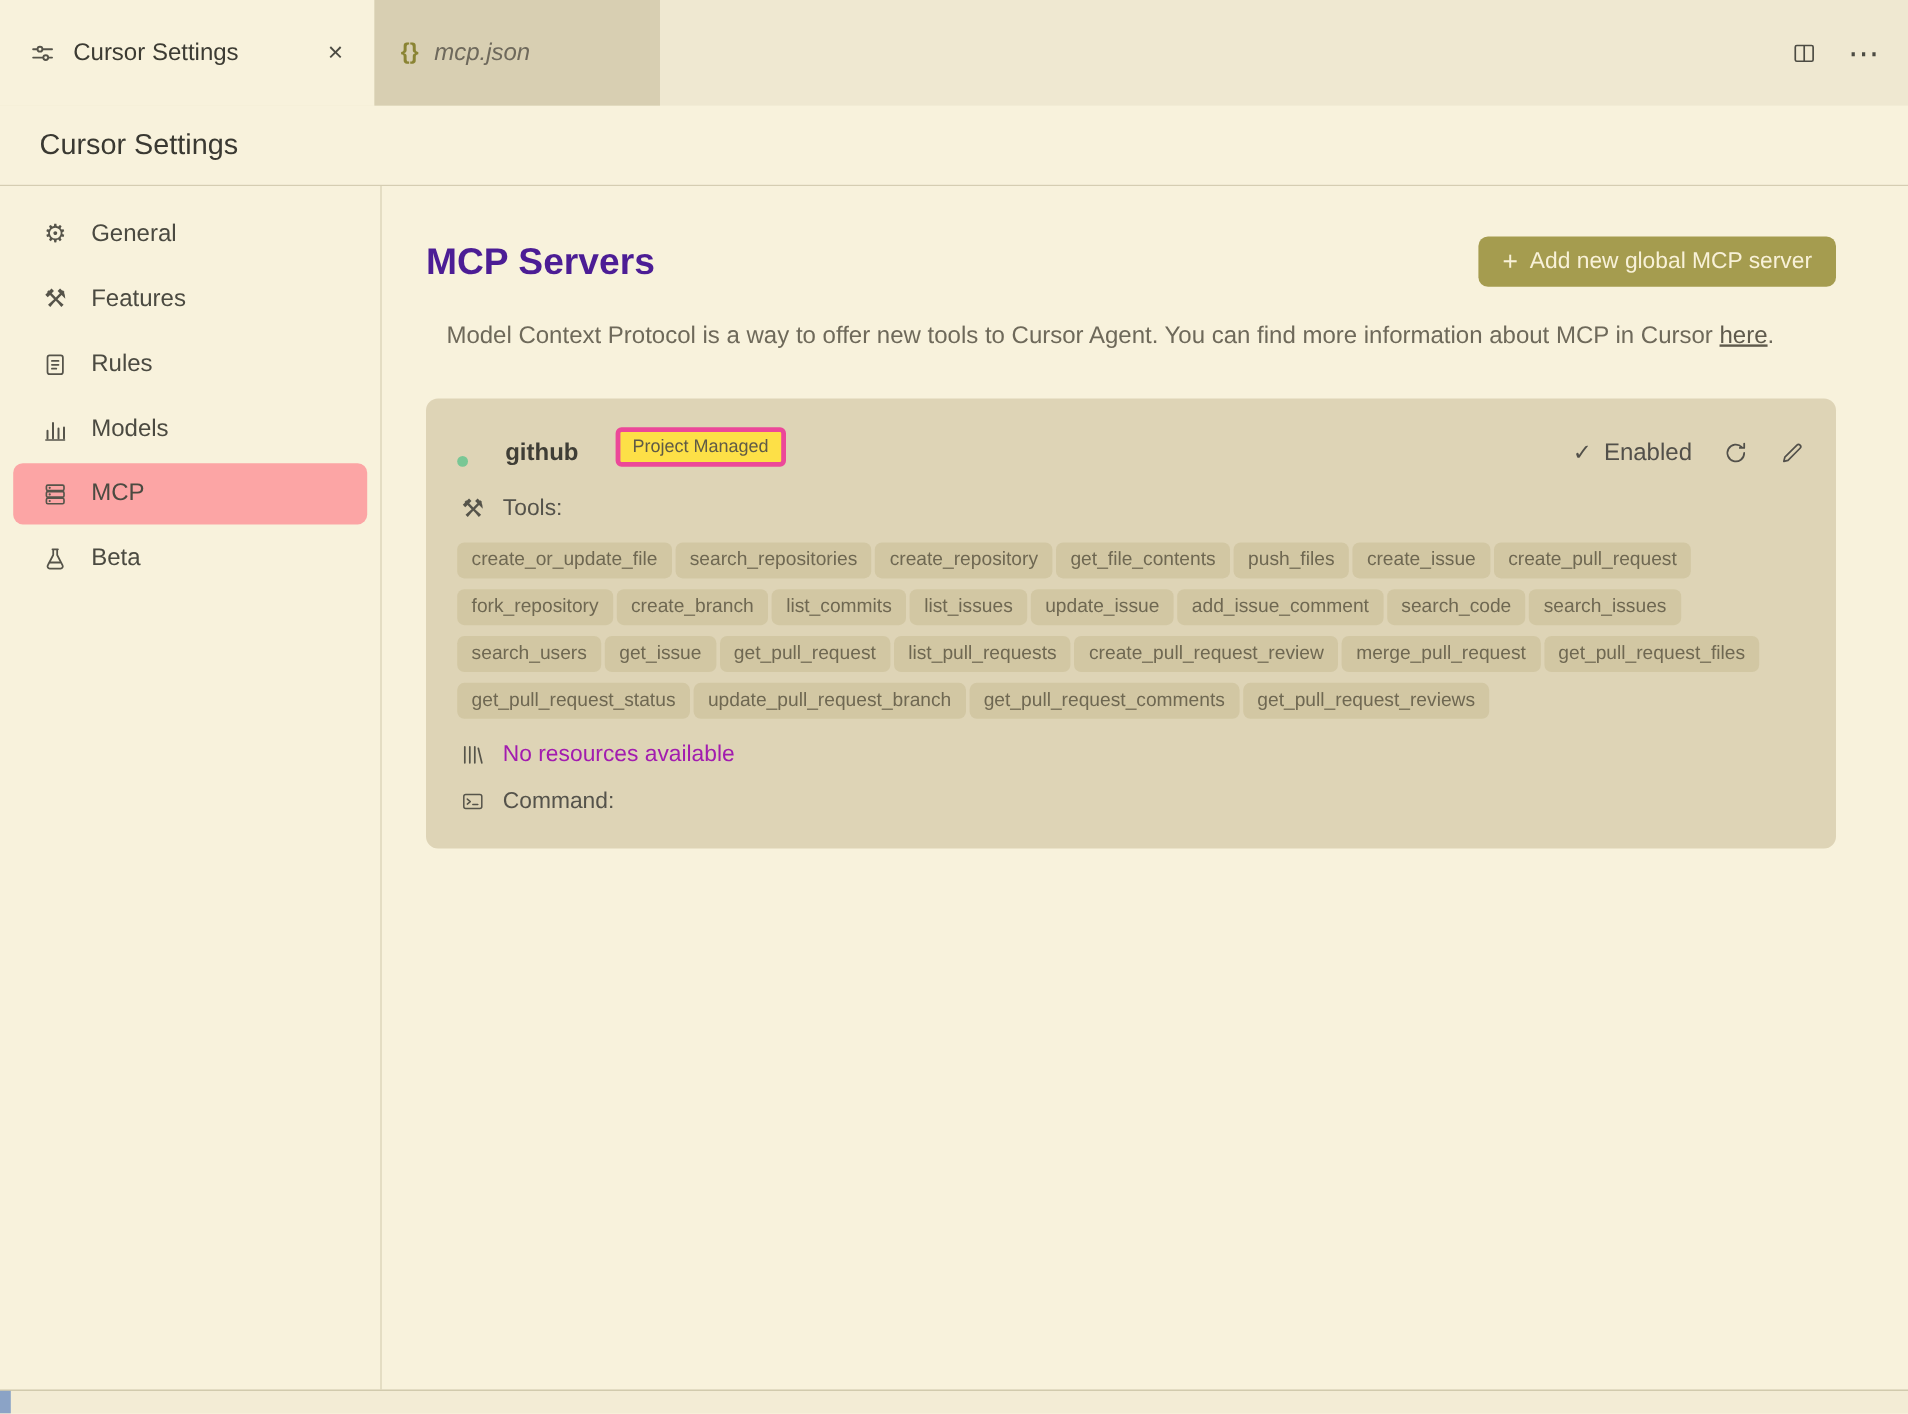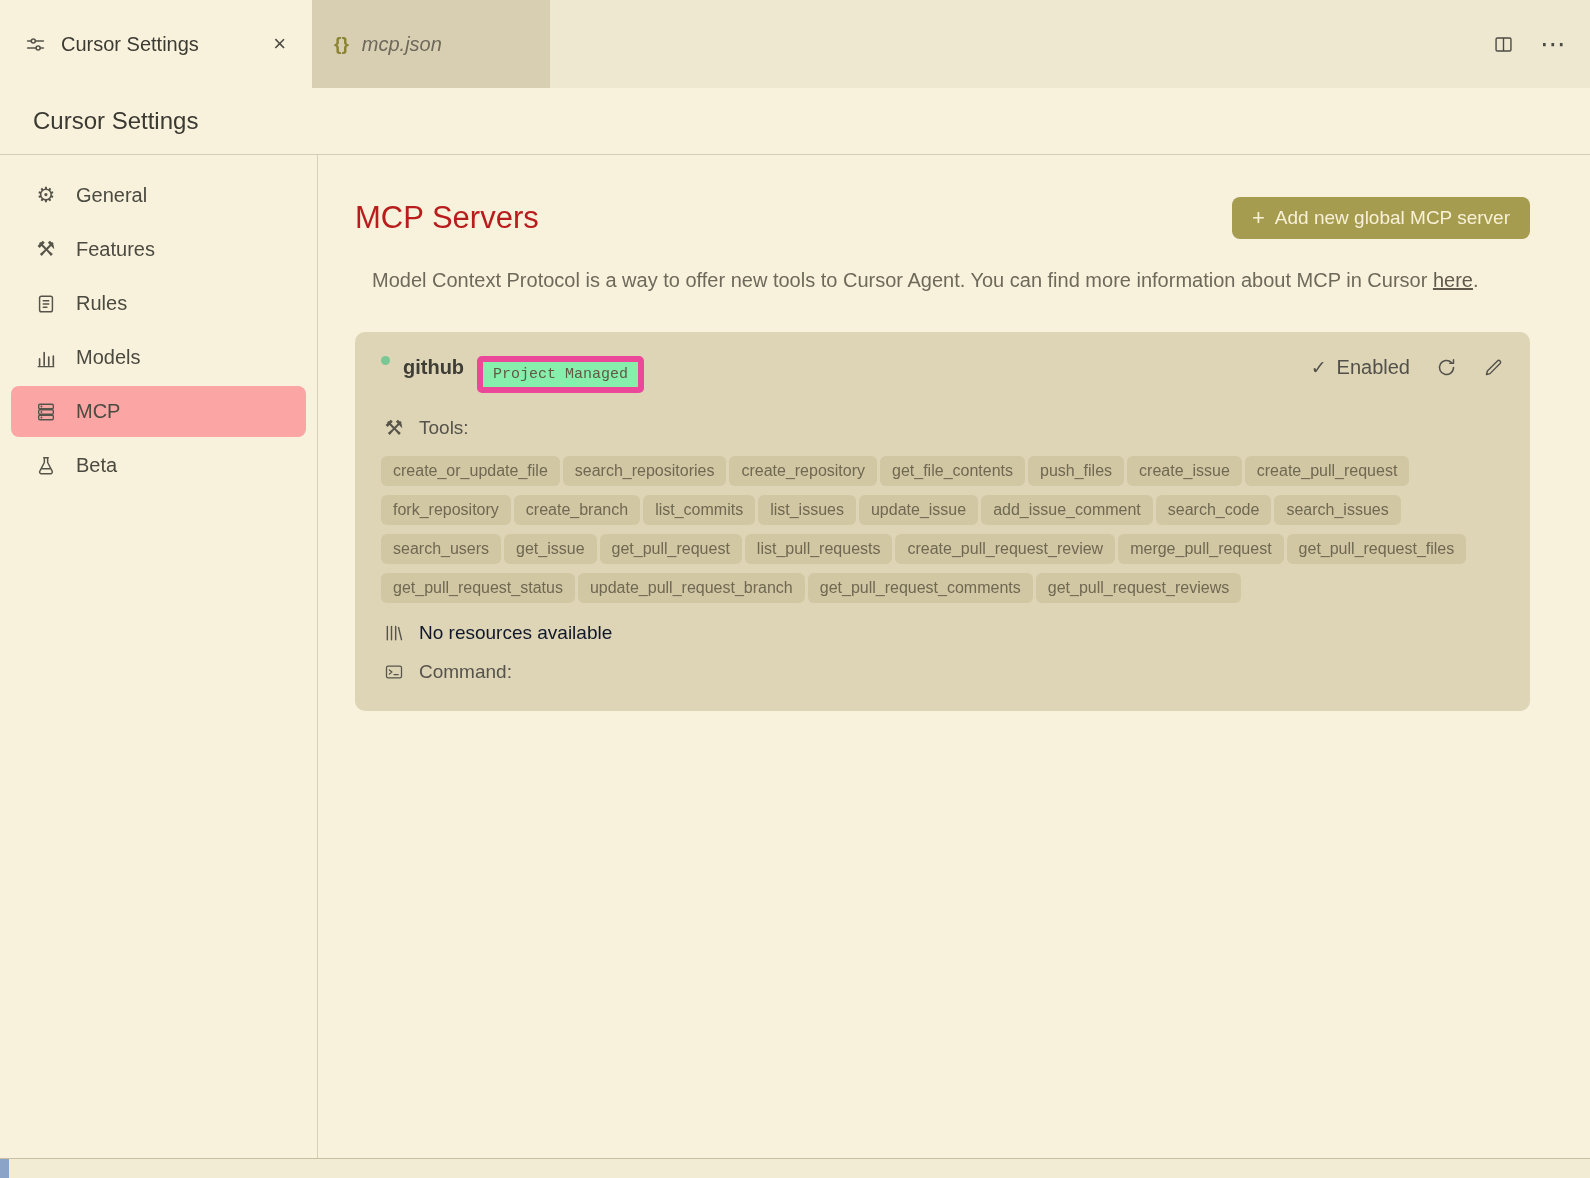--- a/index.html
+++ b/index.html
@@ -41,49 +41,49 @@
     padding:14px 22px; border-radius:8px; font-size:20px; color:#4b4a41; cursor:pointer;
   }
   .side-item.active { background:#fca5a5; }
   .side-icon { width:26px; display:flex; justify-content:center; align-items:center; color:#56544a; }
   .glyph { font-family:"DejaVu Sans",sans-serif; font-size:21px; line-height:1; }
 
   
   .main { flex:1 1 auto; padding:42px 0 0 37px; min-width:0; }
   .content-inner { max-width:1175px; }
   .content-head { display:flex; justify-content:space-between; align-items:center; }
-  .content-head h2 { font-size:31px; font-weight:400; color:#b91c1c; }
+  .content-head h2 { font-size:31px; font-weight:700; color:#4c1d95; }
   .add-btn {
     display:flex; align-items:center; gap:10px; background:#a59c4f; color:#f8f1d8;
     font-size:19px; border:none; border-radius:8px; padding:10px 20px; cursor:pointer;
     font-family:inherit;
   }
   .plus-glyph { font-size:22px; line-height:1; font-weight:400; }
   .desc { margin-top:24px; font-size:20px; line-height:1.75; color:#6e695a; max-width:1165px;margin-left:17px; }
   .desc a { color:#5f5a4c; text-decoration:underline; cursor:pointer; }
 
   
   .server-card {
     margin-top:34px; background:#ded4b6; border-radius:10px;
     padding:24px 26px 28px; max-width:1175px;
   }
-  .card-head { display:flex; align-items:flex-start; gap:13px; }
+  .card-head { display:flex; align-items:flex-end; gap:31px; }
   .dot { width:9px; height:9px; border-radius:50%; background:#79c795; flex:0 0 auto; }
   .server-name { font-size:20px; font-weight:600; color:#3f3e36; }
   .badge {
-    font-size:15px; color:#5f5a46; background:#86efac; border:6px solid #ec4899;
-    border-radius:5px; padding:4px 10px; font-weight:500;font-family:Liberation Mono, monospace;
+    font-size:15px; color:#5f5a46; background:#fde047; border:4px solid #ec4899;
+    border-radius:5px; padding:4px 10px; font-weight:500;
   }
   .head-right { margin-left:auto; display:flex; align-items:center; gap:26px; color:#52504a; }
   .enabled { display:flex; align-items:center; gap:10px; font-size:20px; cursor:pointer; }
   .check-glyph { font-size:19px; }
   .tools-row, .command-row { margin-top:24px; display:flex; align-items:center; gap:12px; font-size:19px; color:#55534b; }
   .chips { margin-top:17px; display:flex; flex-wrap:wrap; gap:9px 3px; max-width:1092px; }
   .chip { background:#d2c7a3; color:#6f6852; font-size:16px; padding:6px 12px; border-radius:6px; white-space:nowrap; }
-  .resources-row { margin-top:19px; display:flex; align-items:center; gap:12px; font-size:19px; color:#0f172a; }
+  .resources-row { margin-top:19px; display:flex; align-items:center; gap:12px; font-size:19px; color:#a21caf; }
   .command-row { margin-top:17px; }
   .command {
     background:#d2c7a3; color:#6e6750; font-size:17.5px; padding:5px 12px;
     border-radius:6px; font-family:inherit;
   }
 
   
   .bottom-strip { height:20px; flex:0 0 auto; border-top:1px solid #c9c1a4; background:#f3ecd5; position:relative; }
   .bottom-strip .blue-sliver { position:absolute; left:0; top:0; width:9px; height:100%; background:#8ba3c6; }
 

